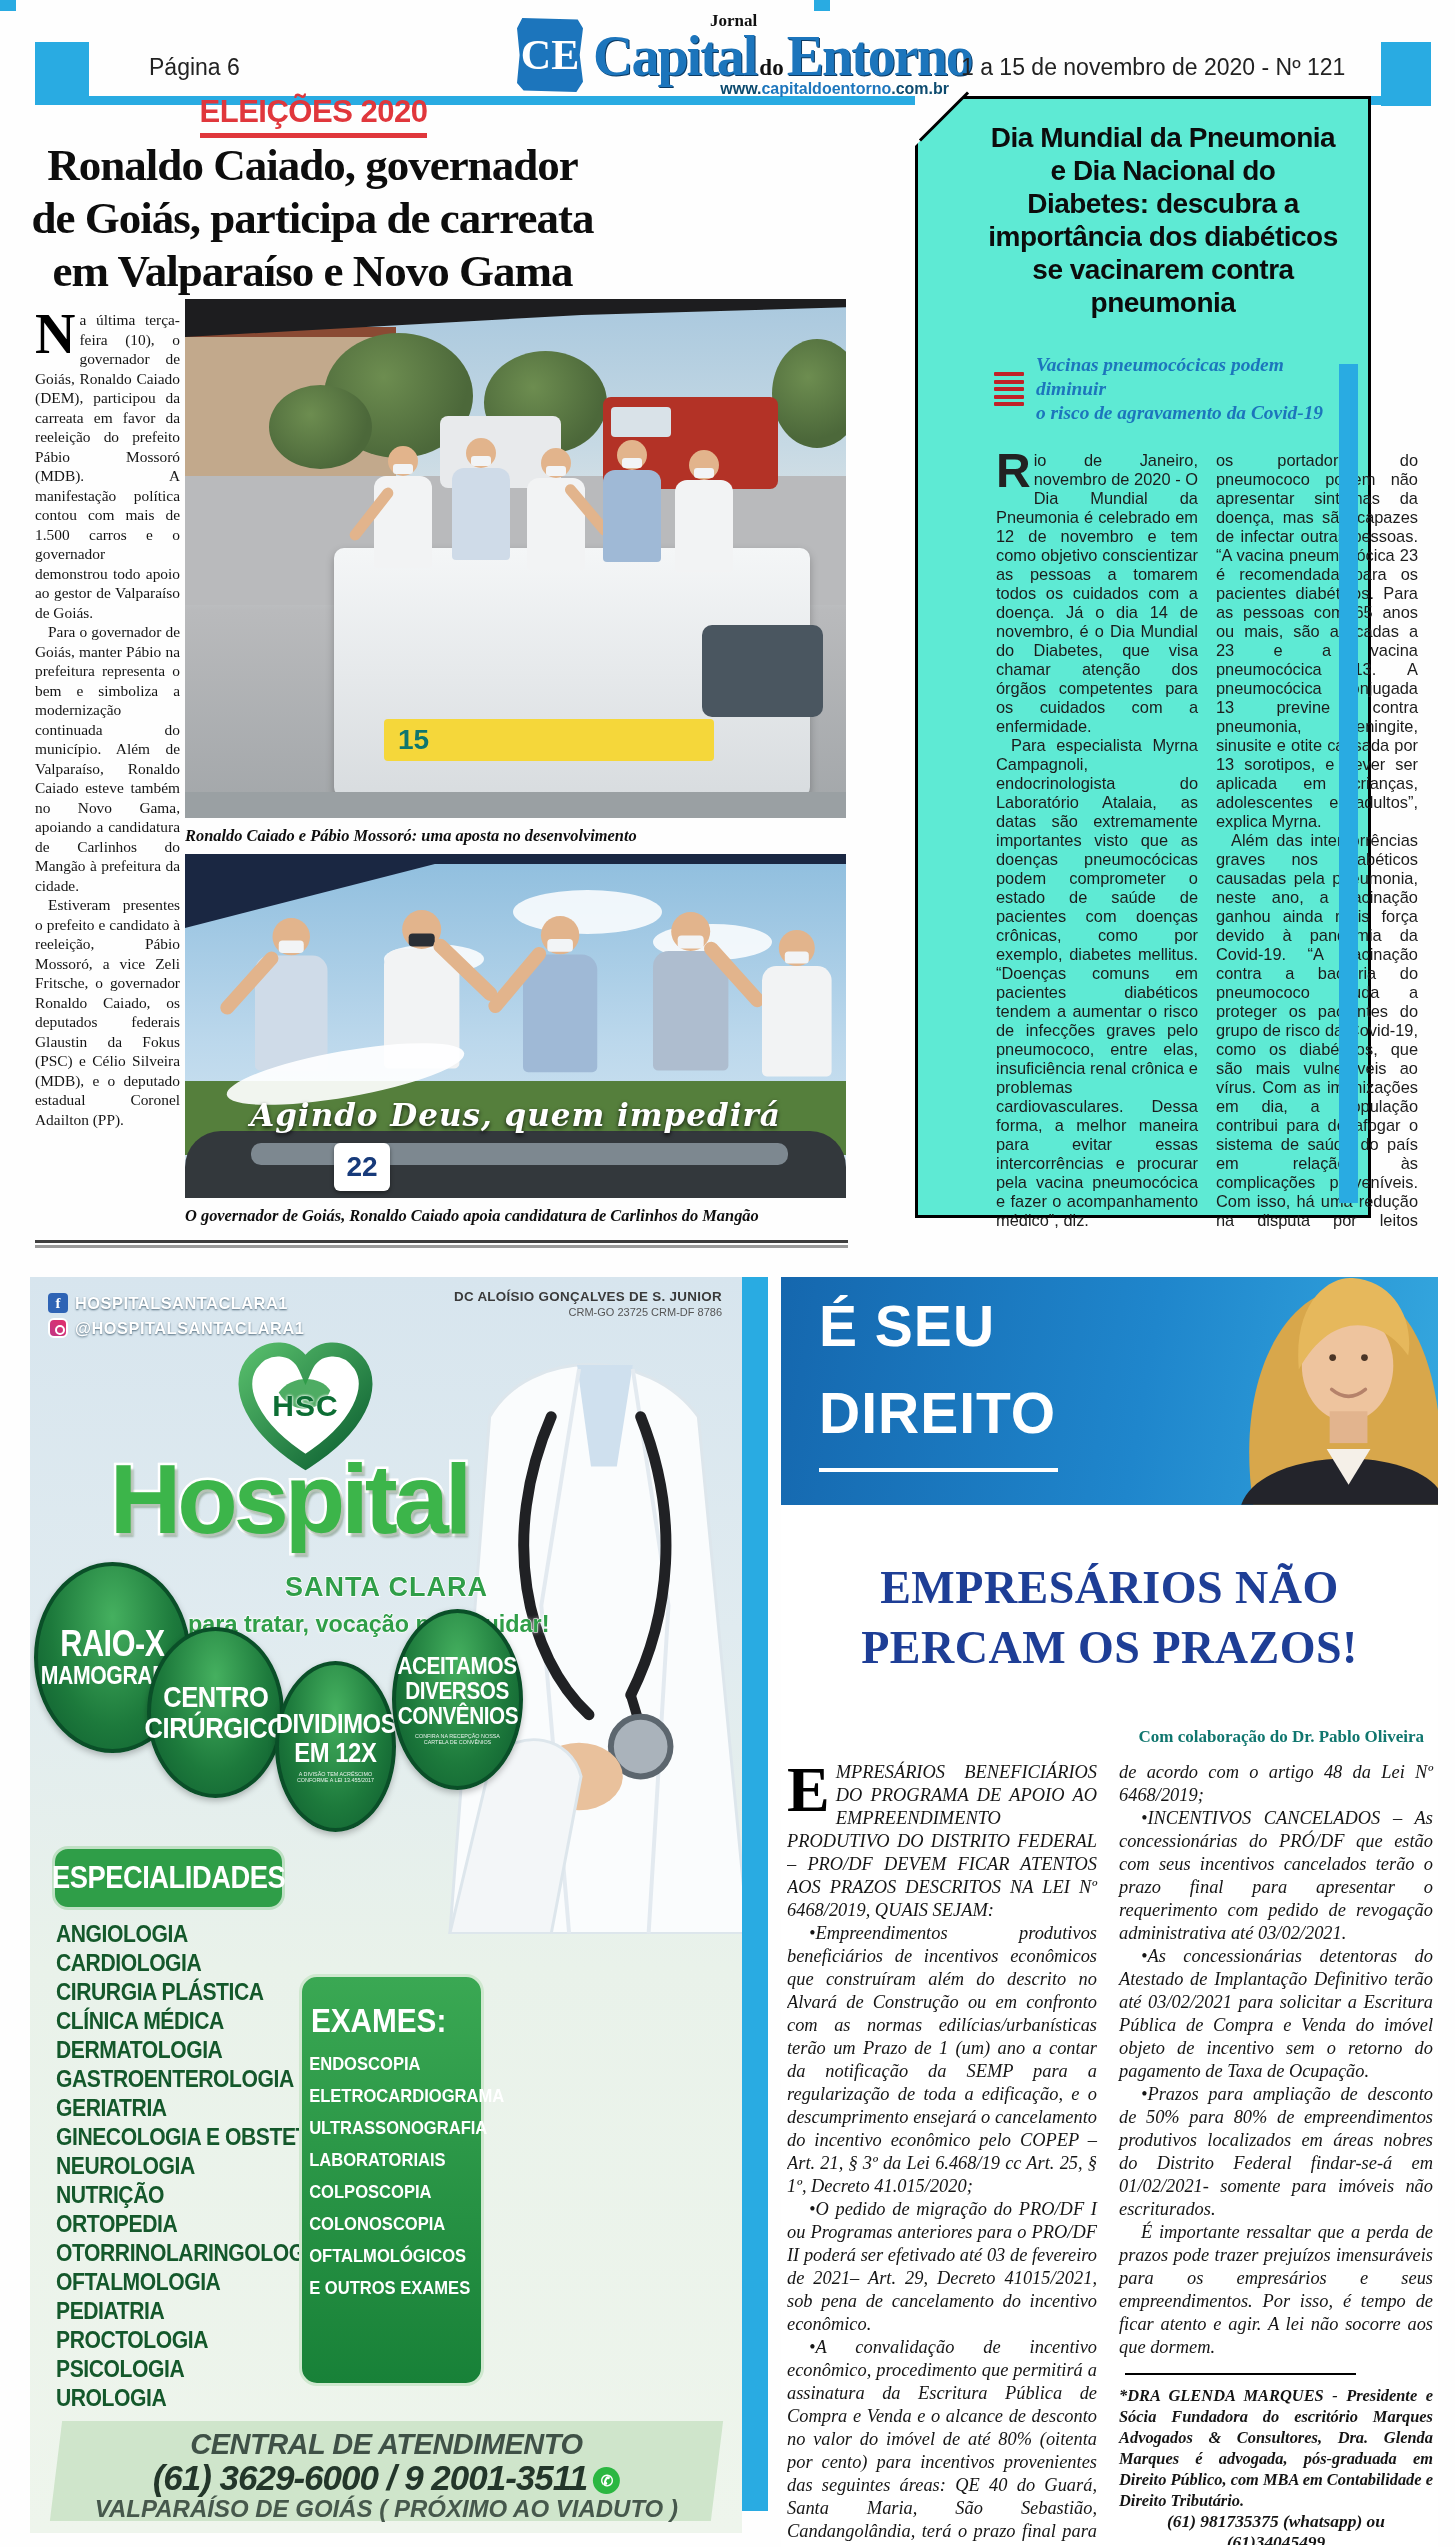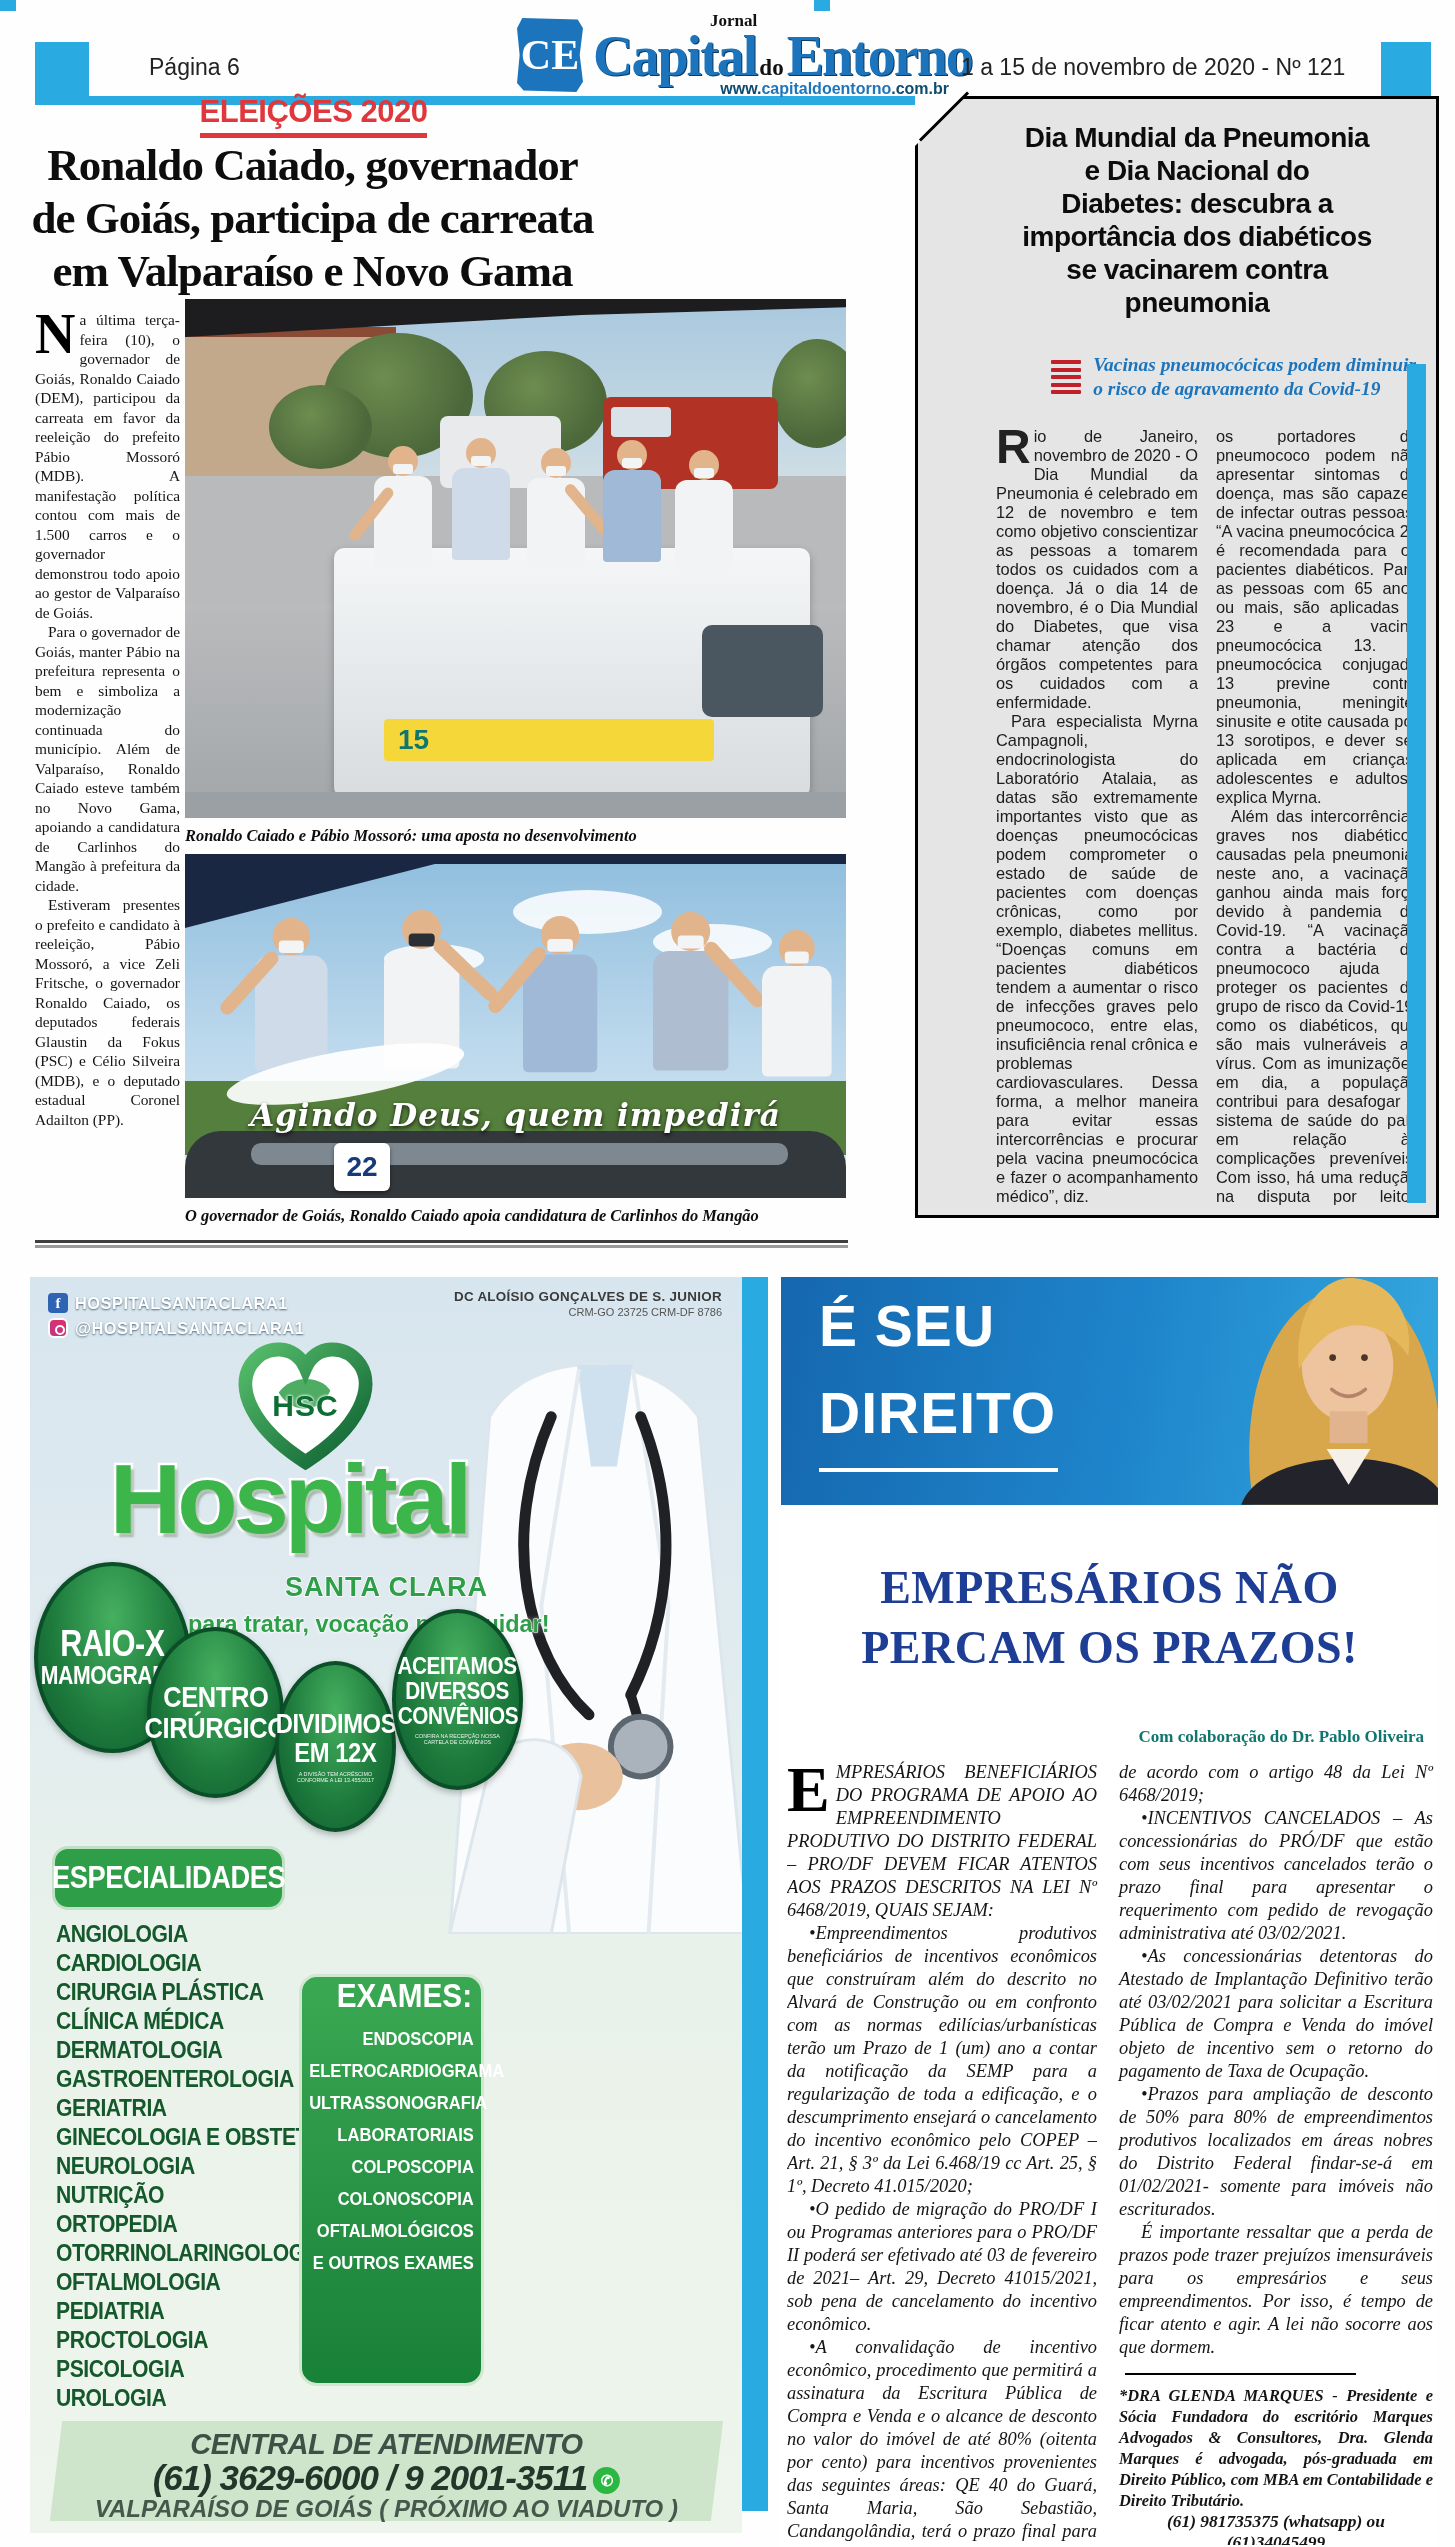--- a/index.html
+++ b/index.html
@@ -95,21 +95,21 @@
   .p2-glass{position:absolute; left:66px; top:289px; width:537px; height:22px; background:#7d8890; border-radius:10px;}
   .p2-swoosh{position:absolute; left:40px; top:197px; width:241px; height:46px; background:#fff; opacity:.92;
              border-radius:50%; transform:rotate(-10deg);}
   .p2-sign{position:absolute; left:149px; top:289px; width:56px; height:48px; background:#fff; border-radius:6px;
            display:flex; align-items:center; justify-content:center; font-weight:bold; font-size:28px; color:#173a7a; box-shadow:0 2px 4px rgba(0,0,0,.4);}
   .p2-overlay{position:absolute; left:0; right:0; top:243px; text-align:center; color:#fff;
               font-family:"DejaVu Serif",serif; font-style:italic; font-weight:bold; font-size:31px;
               text-shadow:0 2px 4px rgba(0,0,0,.8); letter-spacing:1px;}
 
   
-  .pneu-box{position:absolute; left:915px; top:96px; width:524px; height:1122px; border:3px solid #000; background:#e5e5e5;}
+  .pneu-box{position:absolute; left:915px; top:96px; width:456px; height:1122px; border:3px solid #000; background:#5eead4;}
   .pneu-corner{position:absolute; left:-3px; top:-3px; width:50px; height:50px; background:#fefefe; clip-path:polygon(0 0,100% 0,0 100%);}
   .pneu-corner-line{position:absolute; left:-8px; top:16px; width:68px; height:3px; background:#000; transform:rotate(-45deg);}
   .pneu-title{margin:22px 20px 0 60px; text-align:center; font-weight:bold; font-size:28px; color:#0c0c0c;}
   .pneu-title div{line-height:33px; letter-spacing:-0.5px;}
   .pneu-sub{margin:34px 20px 0 76px; display:flex; gap:12px; align-items:center;justify-content:flex-end;}
   .ham{display:flex; flex-direction:column; gap:3.5px; width:30px; flex:0 0 30px;}
   .ham span{display:block; height:4px; background:#c02128; border-radius:1px;}
   .pneu-sub-text{font-family:"Liberation Serif",serif; font-style:italic; font-weight:bold;
                  font-size:19.4px; color:var(--logo-blue);}
   .pneu-sub-text div{line-height:24px;}
@@ -159,21 +159,21 @@
   .badge3{left:245px; top:384px; width:121px; height:171px; font-size:28px;}
   .badge4{left:362px; top:332px; width:131px; height:181px; font-size:24.4px;}
   .spec-title-box{position:absolute; left:22px; top:569px; width:233px; height:64px; background:var(--green);
                   border:3px solid #bfe0c4; border-radius:16px; display:flex; align-items:center; justify-content:center; z-index:2;}
   .spec-title{color:#fff; font-weight:bold; font-size:31px; transform:scaleX(.88); letter-spacing:-0.5px;}
   .spec-list{position:absolute; left:26px; top:642px; width:269px; z-index:2;}
   .spec-list div{font-weight:bold; font-size:24px; line-height:29px; color:var(--green-text);
                  transform:scaleX(.88); transform-origin:left; white-space:nowrap; letter-spacing:-0.5px;}
   .exams-box{position:absolute; left:269px; top:697px; width:185px; height:412px; z-index:2;
              background:linear-gradient(180deg,#3aa853,#188138); border:3px solid #cfe8cf; border-radius:18px;
-             text-align:right; padding-top:0;}
+             text-align:left; padding-top:25px;}
   .exams-title{color:#fff; font-weight:bold; font-size:33px; transform:scaleX(.9);}
   .exams-list{margin-top:8px;}
   .exams-list div{color:#fff; font-weight:bold; font-size:18px; line-height:32px; transform:scaleX(.92); white-space:nowrap;}
   .contact-band{position:absolute; left:26px; top:1144px; width:661px; height:100px; background:#cfe5cb;
                 transform:skewX(-7deg); z-index:2;}
   .contact-inner{transform:skewX(7deg); text-align:center; padding-top:7px;
                  font-style:italic; font-weight:bold; font-family:"Liberation Sans",sans-serif;}
   .contact-title{font-size:29px; color:#3f5147; letter-spacing:-0.5px;}
   .contact-phones{font-size:35px; color:#23362a; letter-spacing:-1px; line-height:34px;}
   .wa-icon{display:inline-flex; width:27px; height:27px; border-radius:50%; background:var(--whatsapp-green);

